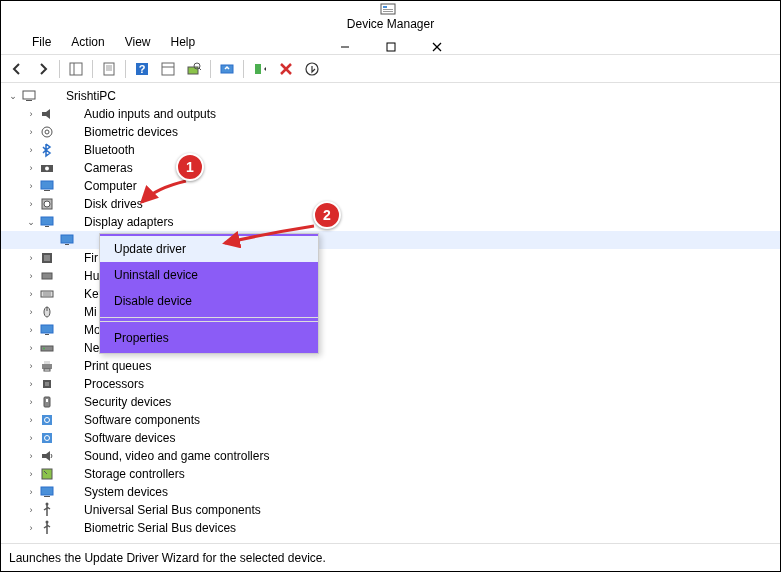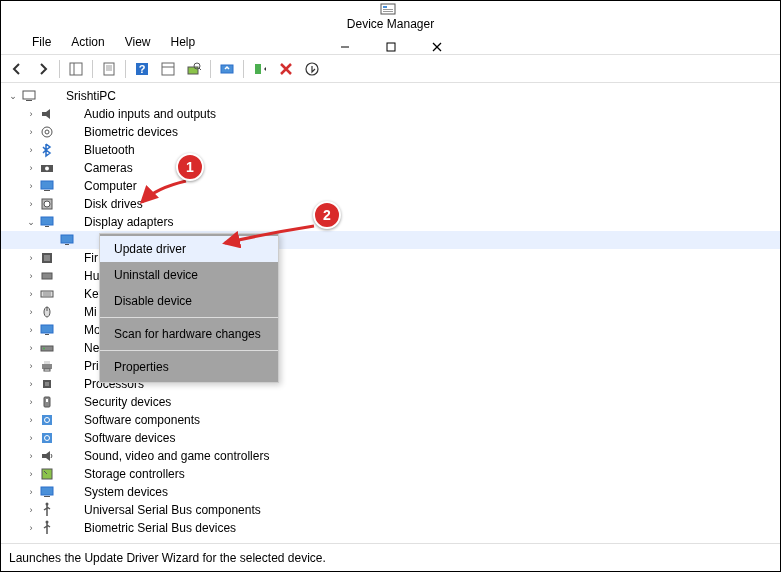--- a/index.html
+++ b/index.html
@@ -12,21 +12,21 @@
 .menubar { height: 22px; display: flex; align-items: flex-start; padding: 0 21px; border-bottom: 1px solid #e0e0e0; }
 .menubar .menu-item { padding: 2px 10px; font-size: 12px; }
 .toolbar { height: 28px; display: flex; align-items: center; padding: 0 4px; border-bottom: 1px solid #e0e0e0; gap: 2px; }
 .toolbar .tool-btn { width: 24px; height: 22px; display: flex; align-items: center; justify-content: center; border: 1px solid transparent; }
 .toolbar .sep { width: 1px; height: 18px; background: #ccc; margin: 0 2px; }
 .tree { flex: 1; overflow: auto; padding: 4px 0; position: relative; }
 .tree-row { display: flex; align-items: center; height: 18px; padding: 0 4px; }
 .twisty { width: 16px; height: 16px; display: flex; align-items: center; justify-content: center; font-size: 9px; color: #555; }
 .node-icon { width: 16px; height: 16px; margin-right: 4px; display: flex; align-items: center; justify-content: center; }
 .node-label { white-space: nowrap; font-size: 12px; margin-left: 25px; }
-.context-menu { position: absolute; background: #a3a3a3; border: 1px solid #ccc; box-shadow: 2px 2px 6px rgba(0,0,0,0.2); width: 180px; z-index: 100; padding: 2px 0; }
+.context-menu { position: absolute; background: #8b5cf6; border: 1px solid #ccc; box-shadow: 2px 2px 6px rgba(0,0,0,0.2); width: 220px; z-index: 100; padding: 2px 0; }
 .context-menu .ctx-item { padding: 6px 14px; font-size: 12px; }
 .context-menu .ctx-item.highlight { background: #e8f0fe; }
 .context-menu .ctx-sep { height: 1px; background: #ddd; margin: 3px 0; }
 .context-menu .ctx-item.bold { font-weight: normal; }
 .statusbar { height: 28px; border-top: 1px solid #e0e0e0; display: flex; align-items: center; padding: 0 8px; font-size: 12px; }
 .annot-circle { position: absolute; width: 28px; height: 28px; border-radius: 50%; background: #d92b2b; color: #fff; display: flex; align-items: center; justify-content: center; font-weight: bold; font-size: 14px; z-index: 200; border: 2px solid #fff; box-shadow: 0 1px 3px rgba(0,0,0,0.4); }
 .annot-arrow { position: absolute; z-index: 199; pointer-events:none; }
 svg.ic { width: 16px; height: 16px; }
 .selected-sub { background: #e8f0fe; }
 </style>
@@ -395,21 +395,20 @@
         </span>
         <span class="node-label">Biometric Serial Bus devices</span>
       </div>
     </div>
 
   <div class="context-menu" style="left:98px; top:150px;" id="ctxmenu">
       <div class="ctx-item highlight">Update driver</div>
       <div class="ctx-item">Uninstall device</div>
       <div class="ctx-item">Disable device</div>
       <div class="ctx-sep"></div>
-      <div class="ctx-item">Scan for hardware changes</div>
       <div class="ctx-sep"></div>
       <div class="ctx-item bold">Properties</div>
     </div>
 
   <div class="annot-circle" style="left:175px; top:70px;">1</div>
   <svg class="annot-arrow" style="left:135px; top:95px;" width="55" height="30">
       <defs>
         <marker id="ah1" markerWidth="6" markerHeight="6" refX="5" refY="3" orient="auto">
           <path d="M0,0 L6,3 L0,6 Z" fill="#d92b2b"></path>
         </marker>

